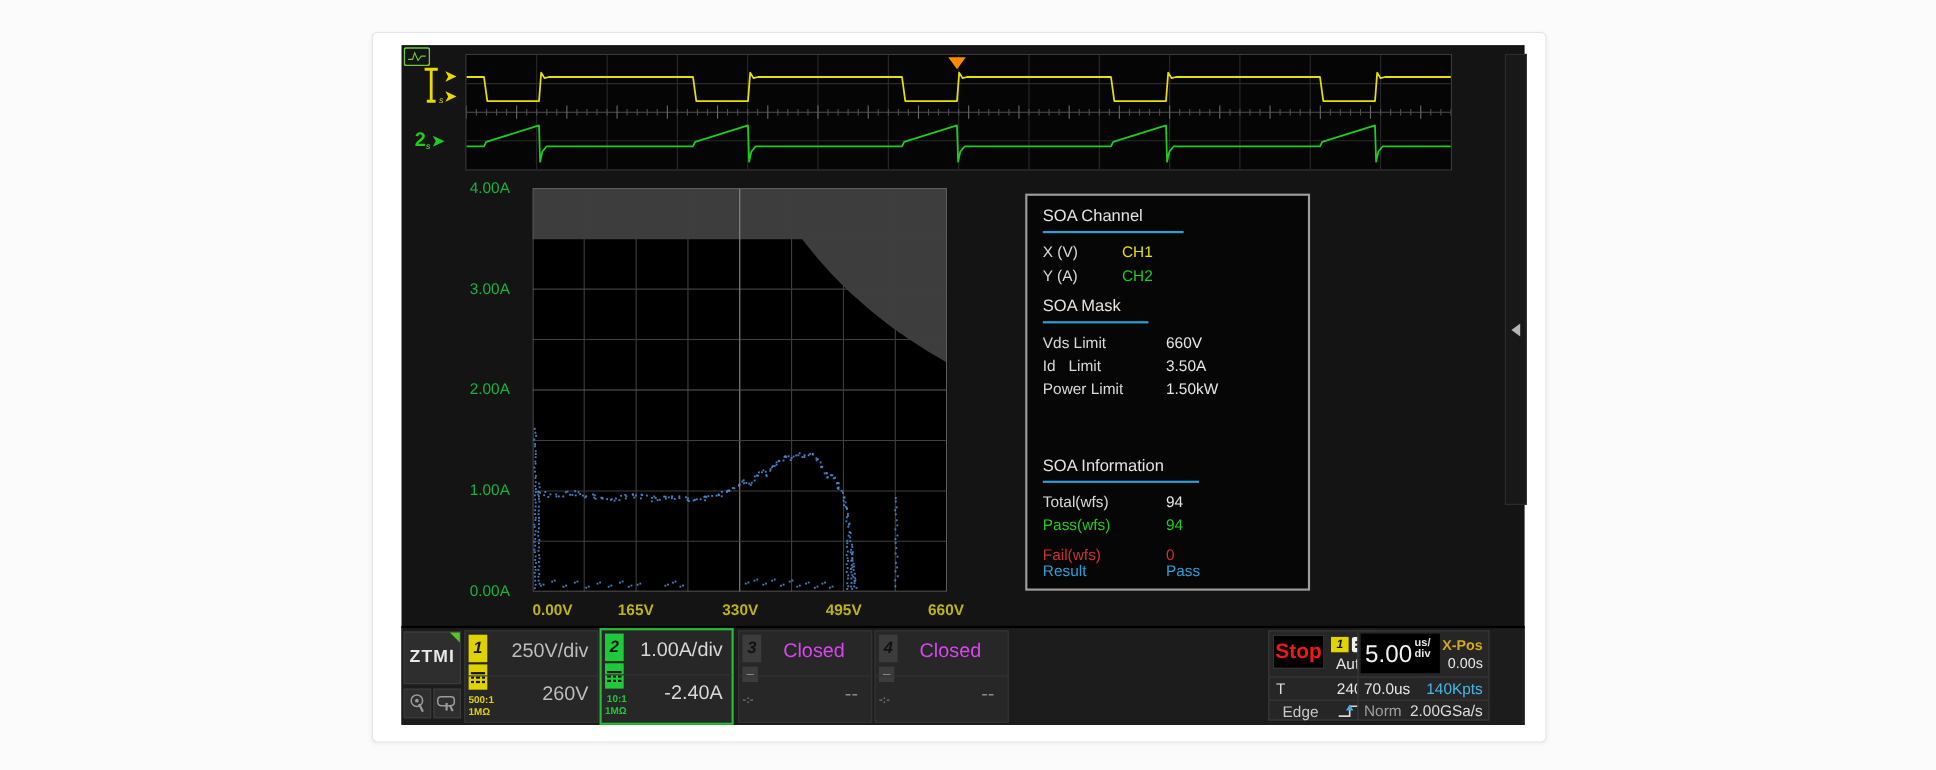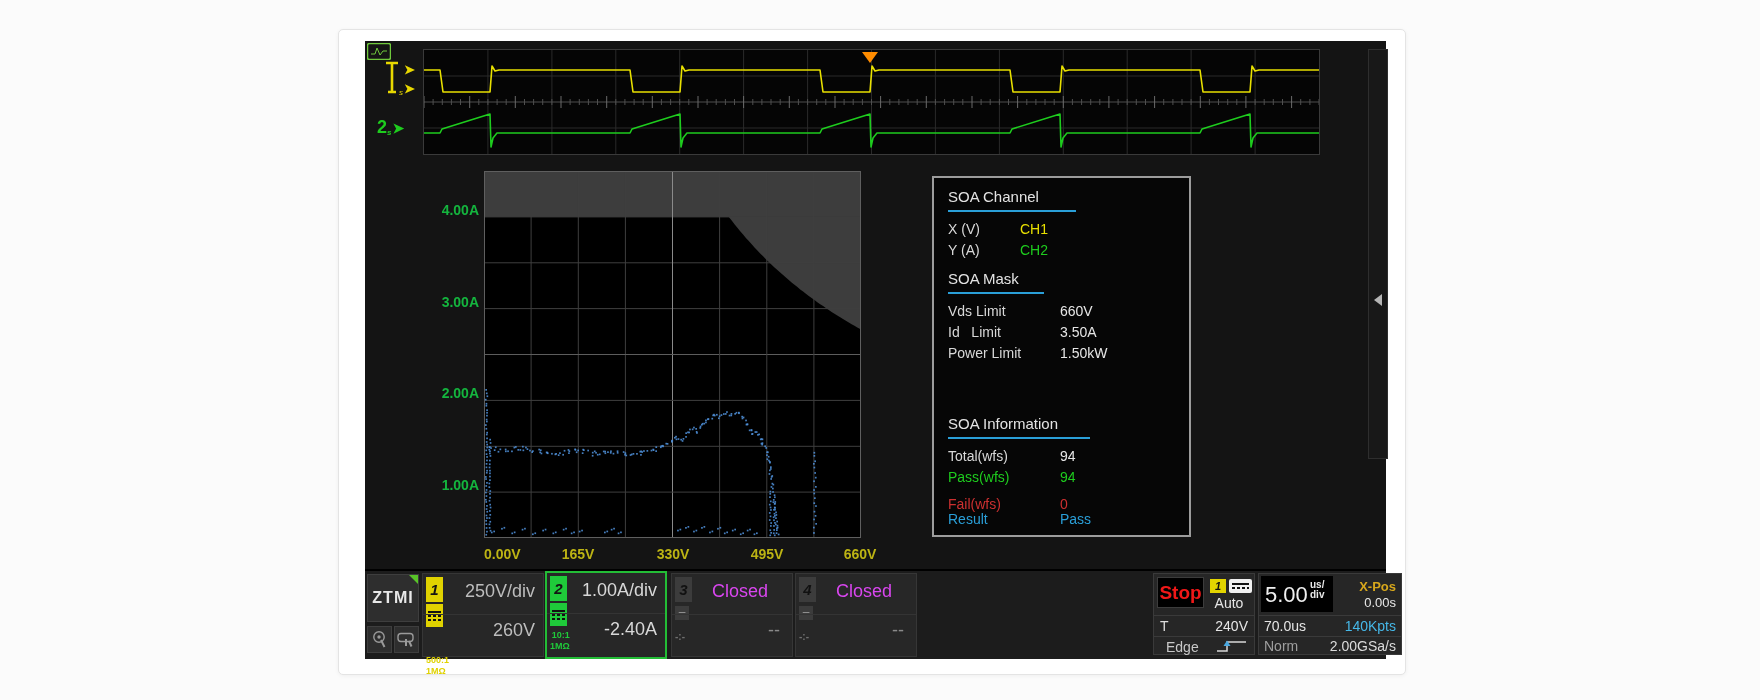--- a/index.html
+++ b/index.html
@@ -14,22 +14,22 @@
   .arrowglyph{font-size:13px;font-weight:bold;}
   .sq{font-size:8px;font-style:italic;position:relative;top:2px;margin-right:1px;}
   .ch2marker{left:12px;top:76px;color:#1ecc1e;font-size:18px;font-weight:bold;}
   .ch2marker .arrowglyph{font-size:14px;}
 
   
   .strip{left:58px;top:8px;width:895px;height:104px;background:#050505;border:1px solid #3a3a3a;}
   .plot{left:119px;top:130px;width:377px;height:367px;background:#000;}
   svg{display:block;}
 
-  .ytick{position:absolute;left:62px;width:52px;height:18px;text-align:right;
-         color:#14b53e;font-size:14px;font-weight:bold;margin-top:40px;}
+  .ytick{position:absolute;left:62px;width:52px;height:18px;text-align:left;
+         color:#14b53e;font-size:14px;font-weight:normal;}
   .xtick{position:absolute;top:505px;height:16px;color:#bdb414;font-size:14px;font-weight:bold;}
 
   
   .panel{left:567px;top:135px;width:259px;height:361px;background:#060606;border:2px solid #9c9c9c;
          box-sizing:border-box;padding:10px 8px 0 14px;color:#d8d8d8;}
   .ptitle{font-size:15px;color:#e3e3e3;height:20px;}
   .puline{height:2px;background:#2a9fd8;margin:2px 0 6px 0;}
   .u-ch{width:128px;}.u-mask{width:96px;}.u-info{width:142px;}
   .prow{display:flex;height:21px;font-size:14px;align-items:center;}
   .plab{white-space:pre;}
@@ -62,32 +62,32 @@
   .badge{position:absolute;left:3px;box-sizing:border-box;text-align:center;}
   .bnum{top:3px;width:17px;height:25px;font-size:15px;font-weight:bold;font-style:italic;color:#141414;line-height:25px;}
   .bg-y{background:#e0d200;}
   .bg-g{background:#1fca3a;}
   .bg-gr{background:#3c3c3c;color:#111;}
   .bcoup{top:30px;width:17px;height:23px;display:flex;flex-direction:column;justify-content:center;gap:2px;padding:0 2px;}
   .bcoup i{height:2px;background:#111;display:block;}
   .bcoup i.d{background:repeating-linear-gradient(90deg,#111 0 3px,transparent 3px 5px);}
   .bminus{top:32px;width:14px;height:14px;background:#3c3c3c;color:#999;font-size:12px;line-height:13px;}
   .probe{position:absolute;left:3px;top:57px;font-size:9px;line-height:11px;font-weight:bold;}
-  .probe.y{color:#e0d200;margin-top:24px;} .probe.g{color:#1fca3a;text-align:right;} .probe.gr{color:#707070;font-size:10px;}
+  .probe.y{color:#e0d200;} .probe.g{color:#1fca3a;text-align:right;} .probe.gr{color:#707070;font-size:10px;}
   .scale{position:absolute;right:8px;top:7px;font-size:18px;color:#bdbdbd;}
   .scale.bright{color:#d8d8d8;}
   .scale.closed{right:24px;color:#d946ef;}
   .divl{position:absolute;left:0;right:0;top:40px;border-top:1px solid #343434;}
   .chval{position:absolute;right:8px;top:46px;font-size:18px;color:#bdbdbd;}
   .chval.bright{color:#d8d8d8;}
   .chval.dim{color:#8a8a8a;right:12px;}
 
   .trigbox,.tbbox{position:absolute;top:2px;height:82px;background:#262626;border:1px solid #3a3a3a;box-sizing:border-box;}
   .trigbox{left:788px;width:102px;}
-  .tbbox{left:893px;width:144px;}
+  .tbbox{left:869px;width:120px;}
   .stopbox{position:absolute;left:3px;top:3px;width:47px;height:31px;background:#000;border:1px solid #3c3c3c;
            color:#f01818;font-size:19px;font-weight:bold;text-align:center;line-height:30px;box-sizing:border-box;}
   .srcbadge{position:absolute;left:56px;top:5px;width:16px;height:14px;background:#e3d400;color:#111;
             font-size:11px;font-weight:bold;font-style:italic;text-align:center;line-height:14px;}
   .coupicon{position:absolute;left:75px;top:5px;width:23px;height:14px;background:#f0f0f0;border-radius:2px;
             display:flex;flex-direction:column;justify-content:center;gap:2px;padding:0 3px;box-sizing:border-box;}
   .coupicon i{height:2px;background:#111;display:block;}
   .coupicon i.d{background:repeating-linear-gradient(90deg,#111 0 3px,transparent 3px 5px);}
   .automode{position:absolute;left:52px;top:21px;width:46px;text-align:center;font-size:14px;color:#e6e6e6;}
   .rowdiv{position:absolute;left:0;right:0;border-top:1px solid #3a3a3a;}

